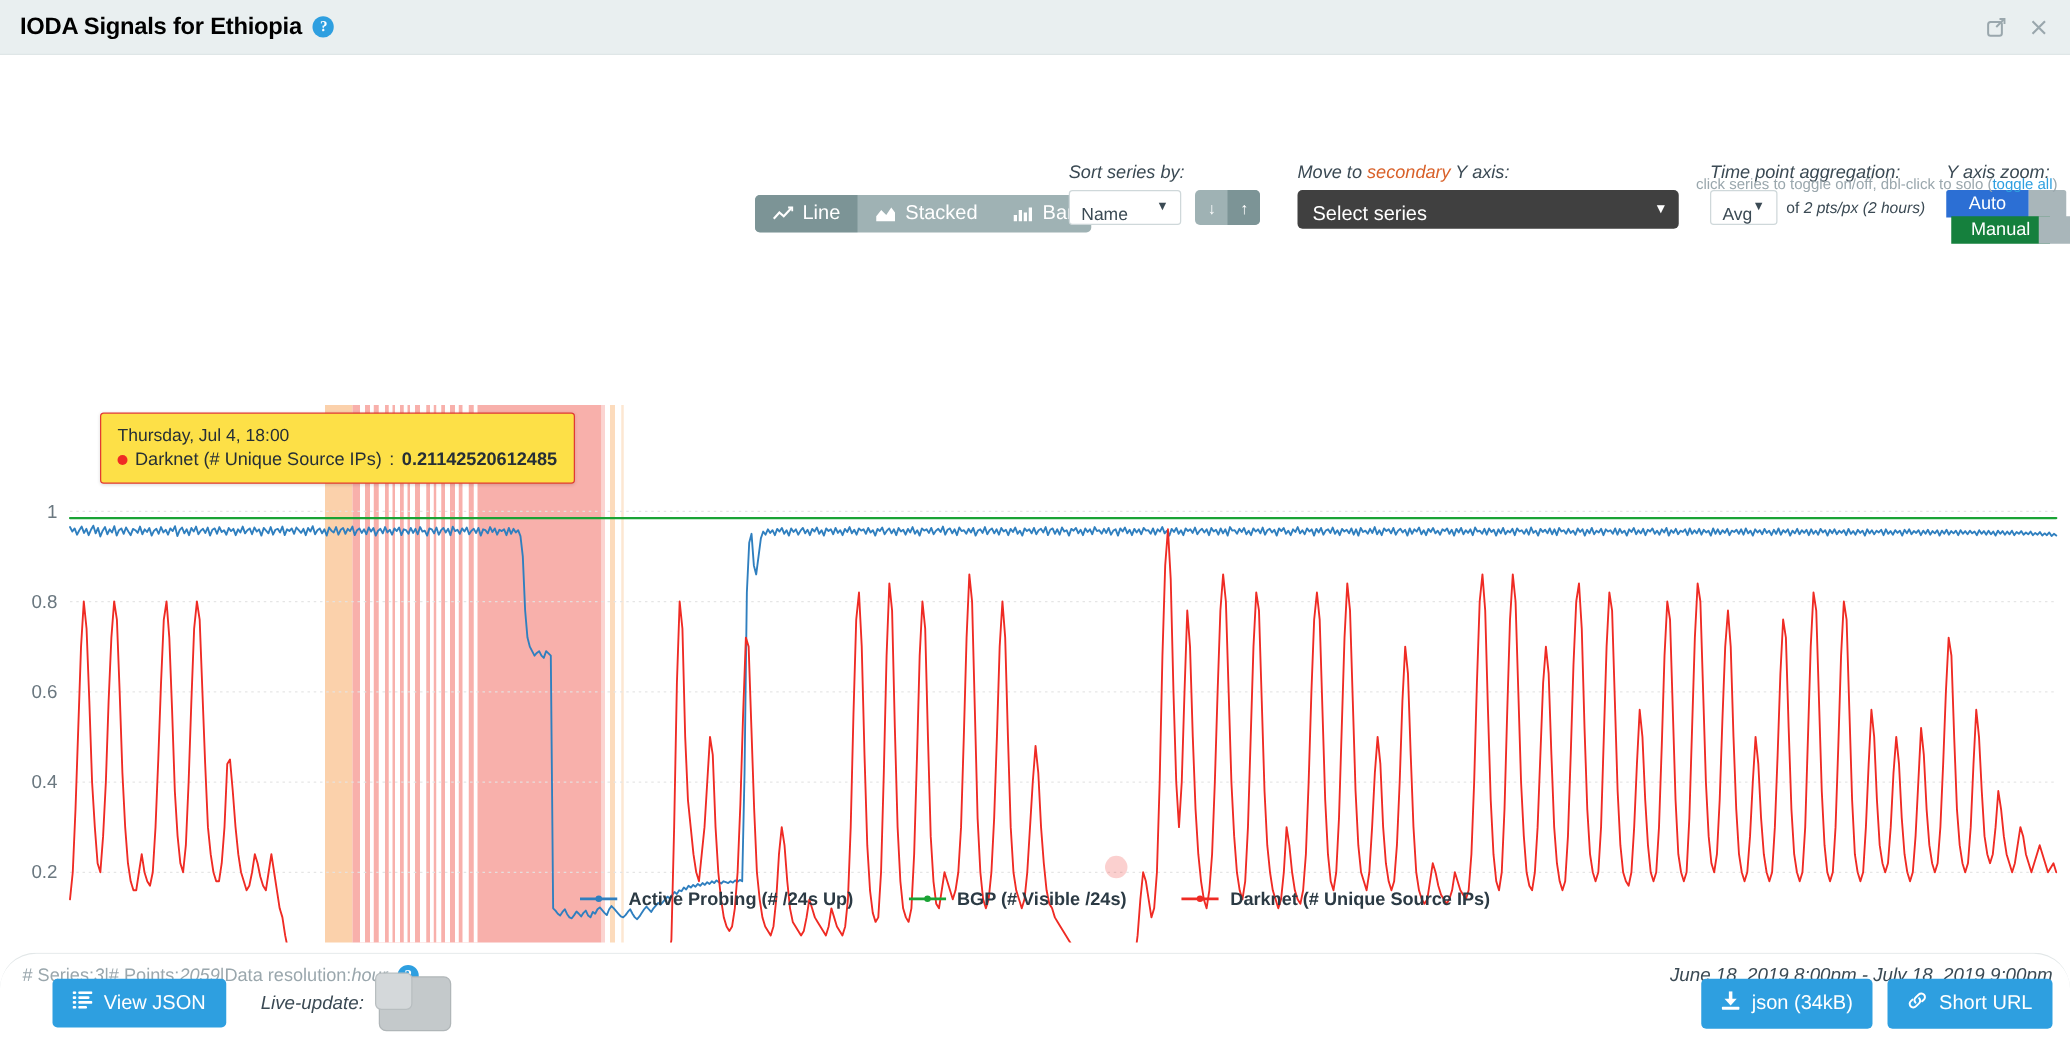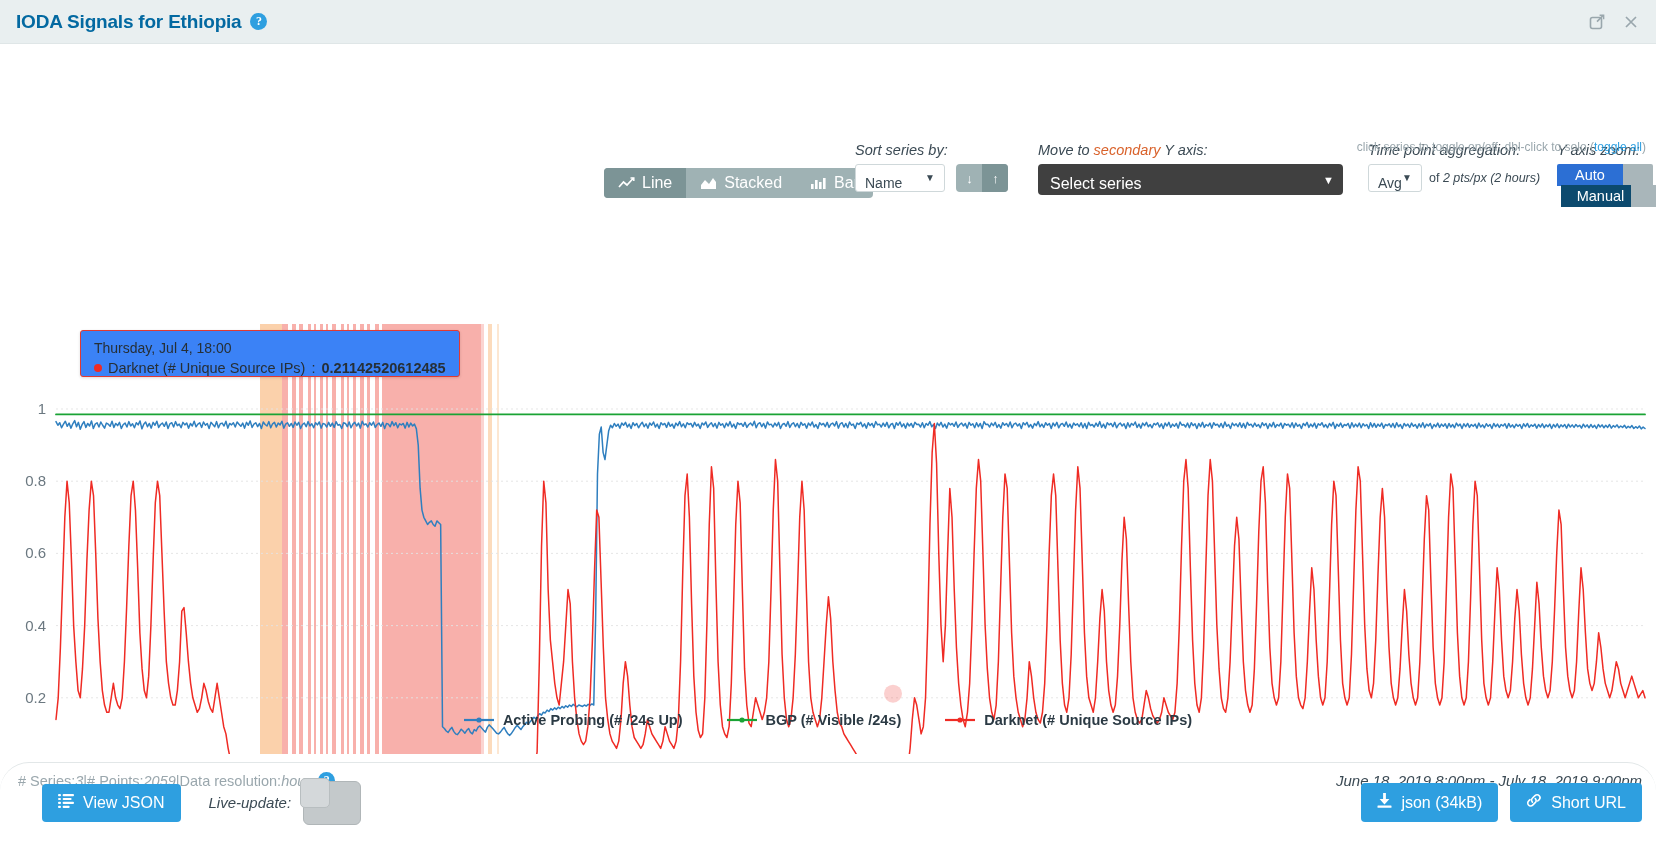--- a/index.html
+++ b/index.html
@@ -23,21 +23,21 @@
     border-bottom: 1px solid #dfe6e7;
     display: flex;
     align-items: center;
     padding: 0 14px 0 16px;
     box-sizing: border-box;
   }
   .titlebar h1 {
     font-size: 19px;
     font-weight: bold;
     margin: 0;
-    color: #0369a1;
+    color: #000000;
     letter-spacing: -0.2px;
   }
   .help-badge {
     display: inline-flex;
     align-items: center;
     justify-content: center;
     width: 17px; height: 17px;
     border-radius: 50%;
     background: #2e9fe0;
     color: #fff;
@@ -55,21 +55,21 @@
     cursor: pointer;
     color: #9aa7ad;
     display: flex; align-items: center; justify-content: center;
   }
 
   
   .toolbar {
     position: relative;
     height: 110px;
   }
-  .ctl-group { position: absolute; margin-top: 12px; }
+  .ctl-group { position: absolute; }
   .ctl-label {
     font-style: italic;
     font-size: 14.5px;
     color: #3b4a54;
     margin-bottom: 6px;
     white-space: nowrap;
   }
   .ctl-label .accent { color: #d9622b; }
 
   
@@ -179,21 +179,21 @@
   }
   .zbtn-auto-pad {
     left: 66px; top: 0;
     width: 30px; height: 22px;
     background: #a9b6ba;
     border-radius: 0 2px 0 0;
   }
   .zbtn-manual {
     left: 4px; top: 21px;
     width: 79px; height: 22px; line-height: 22px;
-    background: #0c4a6e;
+    background: #15803d;
   }
   .zbtn-manual-pad {
     left: 74px; top: 21px;
     width: 26px; height: 22px;
     background: #a9b6ba;
   }
 
   .toggle-hint {
     position: absolute;
     right: 10px; top: 96px;
@@ -207,24 +207,24 @@
   .chart-area {
     position: relative;
     width: 1656px;
     height: 580px;
   }
   .chart-svg { display: block; }
 
   .tooltip {
     position: absolute;
     left: 80px; top: 176px;
-    background: #3b82f6;
+    background: #fde047;
     border: 1.5px solid #e23a32;
     border-radius: 3px;
-    padding: 9px 13px 0 13px;
+    padding: 9px 13px 10px 13px;
     font-size: 14.5px;
     color: #262f36;
     box-shadow: 0 1px 3px rgba(0,0,0,0.14);
     z-index: 6;
     white-space: nowrap;
   }
   .tooltip .ts { margin-bottom: 4px; font-size: 14px; }
   .tooltip .row { display: flex; align-items: center; gap: 6px; }
   .tooltip .dot {
     width: 8px; height: 8px; border-radius: 50%;

